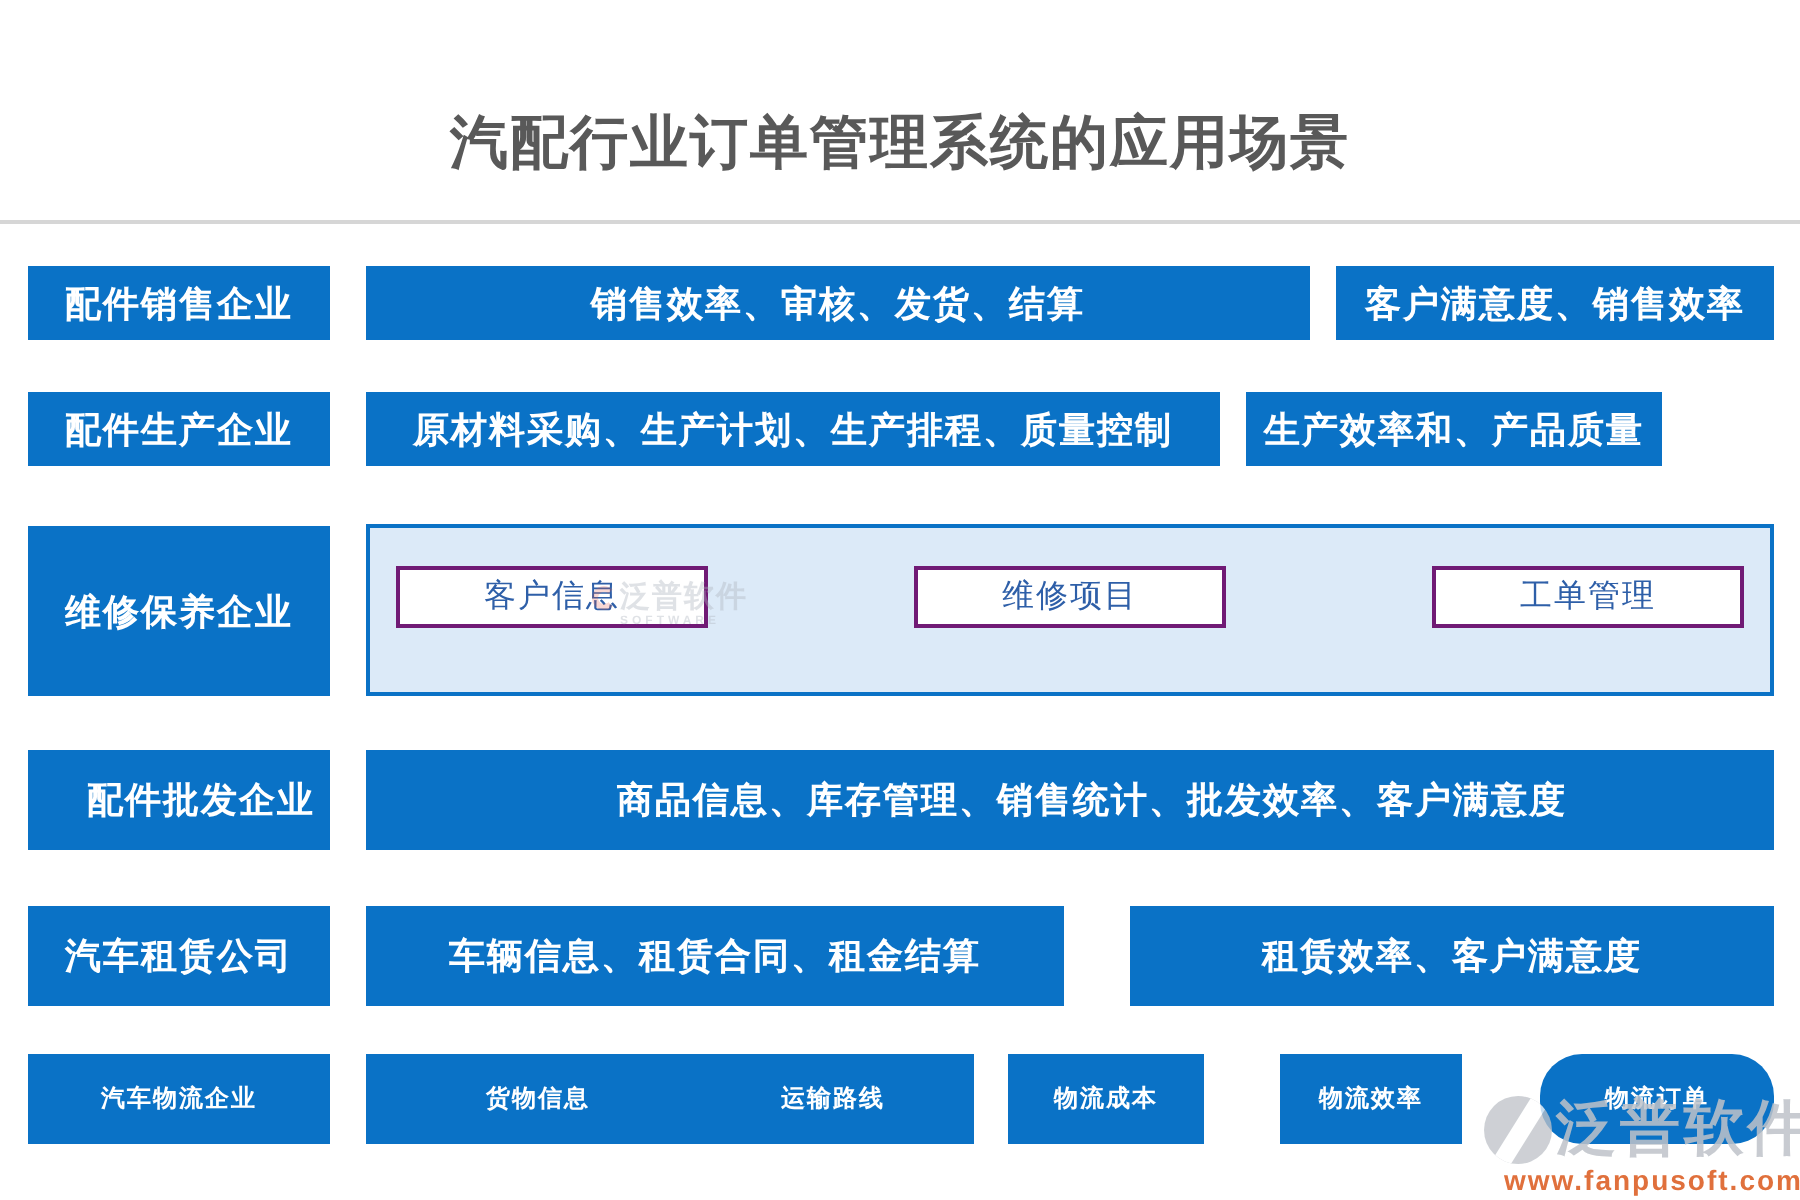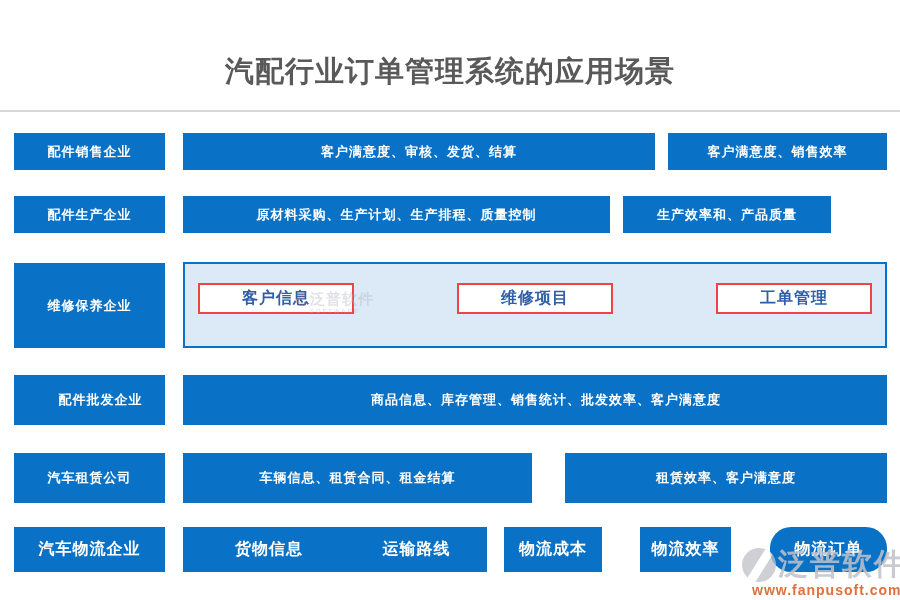--- a/index.html
+++ b/index.html
@@ -26,21 +26,21 @@
     font-size:29px;font-weight:bold;color:var(--title-gray);
     letter-spacing:1px;
   }
   .divider{
     position:absolute;top:110px;left:0;width:900px;height:2px;
     background:#D6D6D6;
   }
   .bar{
     position:absolute;
     background:var(--blue);
-    color:#fff;font-weight:bold;font-size:13px;
+    color:#fff;font-weight:bold;font-size:18px;
     display:flex;align-items:center;justify-content:center;
     text-align:center;letter-spacing:1px;
     white-space:nowrap;
   }
   
   .r1{top:133px;height:37px;}
   .r1-label{left:14px;width:151px;}
   .r1-b0{left:183px;width:472px;}
   .r1-b1{left:668px;width:219px;}
   
@@ -54,37 +54,37 @@
     position:absolute;top:262px;left:183px;width:704px;height:86px;
     background:var(--panel-fill);
     border:2px solid var(--panel-border);
     display:flex;align-items:center;justify-content:space-between;
     padding:0 13px;
   }
   .panel-btn{
     position:relative;
     width:156px;height:31px;
     background:#ffffff;
-    border:2px solid #ef4444;
+    border:2px solid #701a75;
     color:var(--btn-text);
-    font-weight:bold;font-size:16px;letter-spacing:1px;
+    font-weight:normal;font-size:16px;letter-spacing:1px;
     display:flex;align-items:center;justify-content:center;
     margin-top:-14px;
   }
   
   .r4{top:375px;height:50px;padding-left:22px;}
   .r4-label{left:14px;width:151px;}
   .r4-b0{left:183px;width:704px;}
   
   .r5{top:453px;height:50px;}
   .r5-label{left:14px;width:151px;}
   .r5-b0{left:183px;width:349px;}
   .r5-b1{left:565px;width:322px;}
   
-  .r6{top:527px;height:45px;font-size:16px;}
+  .r6{top:527px;height:45px;font-size:12px;}
   .r6-label{left:14px;width:151px;}
   .r6-b0{left:183px;width:172px;text-align:right;}
   .r6-b1{left:346px;width:141px;}
   .r6-b2{left:504px;width:98px;}
   .r6-b3{left:640px;width:91px;}
   .r6-b4{left:770px;width:117px;border-radius:21px;}
   
   .inline-wm{
     position:absolute;top:291px;left:296px;
     opacity:.38;color:#AEB4BE;
@@ -124,21 +124,21 @@
 </style>
 </head>
 <body>
 
 <div class="page">
 
   <div class="title">汽配行业订单管理系统的应用场景</div>
   <div class="divider"></div>
 
   <div class="bar r1 r1-label">配件销售企业</div>
-  <div class="bar r1 r1-b0">客户满意度、审核、发货、结算</div>
+  <div class="bar r1 r1-b0">销售效率、审核、发货、结算</div>
   <div class="bar r1 r1-b1">客户满意度、销售效率</div>
 
   <div class="bar r2 r2-label">配件生产企业</div>
   <div class="bar r2 r2-b0">原材料采购、生产计划、生产排程、质量控制</div>
   <div class="bar r2 r2-b1">生产效率和、产品质量</div>
 
   <div class="bar r3-label">维修保养企业</div>
   <div class="panel">
     <div class="panel-btn">客户信息</div>
     <div class="panel-btn">维修项目</div>

